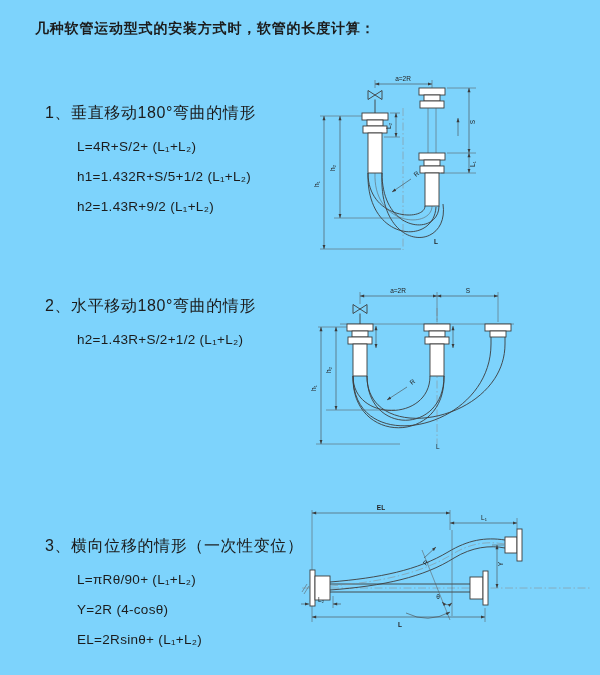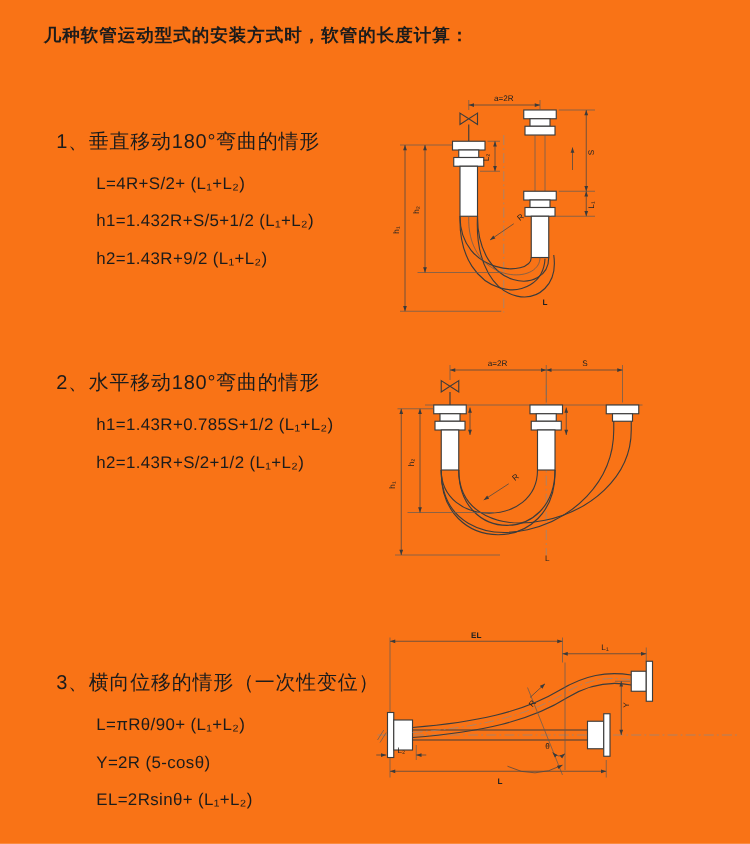--- a/index.html
+++ b/index.html
@@ -1,20 +1,20 @@
 <!DOCTYPE html>
 <html><head>
 <meta charset="utf-8">
 <style>
   html,body{margin:0;padding:0;}
   body{
     width:600px;height:675px;background:#fdfdfd;position:relative;overflow:hidden;
     font-family:"Liberation Sans","DejaVu Sans",sans-serif;color:#1c1c1c;
   }
-  .page{position:absolute;inset:0;background:#f97316;}
+  .page{position:absolute;inset:0;background:#7dd3fc;}
   .title{
     position:absolute;left:35px;top:20px;font-size:14px;font-weight:700;letter-spacing:.8px;
   }
   .section{position:absolute;left:45px;}
   .sec-heading{font-size:16px;font-weight:400;letter-spacing:.6px;margin:0 0 8px 0;}
   .formula{font-size:13.5px;font-weight:400;margin-left:32px;line-height:30px;letter-spacing:.3px;white-space:pre;}
   svg.diag{position:absolute;}
   svg text{font-family:"Liberation Sans","DejaVu Sans",sans-serif;fill:#222;font-size:6.5px;}
   .ln{stroke:#3c3c3c;stroke-width:.9;fill:none;}
   .thin{stroke:#5a5a5a;stroke-width:.55;fill:none;}
@@ -31,28 +31,27 @@
 
   <div class="section" style="top:103px">
     <div class="sec-heading">1、垂直移动180°弯曲的情形</div>
     <div class="formula">L=4R+S/2+ (L₁+L₂)</div>
     <div class="formula">h1=1.432R+S/5+1/2 (L₁+L₂)</div>
     <div class="formula">h2=1.43R+9/2 (L₁+L₂)</div>
   </div>
 
   <div class="section" style="top:296px">
     <div class="sec-heading">2、水平移动180°弯曲的情形</div>
-    <div class="formula">h1=1.43R+0.785S+1/2 (L₁+L₂)</div>
     <div class="formula">h2=1.43R+S/2+1/2 (L₁+L₂)</div>
   </div>
 
   <div class="section" style="top:536px">
     <div class="sec-heading">3、横向位移的情形（一次性变位）</div>
     <div class="formula">L=πRθ/90+ (L₁+L₂)</div>
-    <div class="formula">Y=2R (5-cosθ)</div>
+    <div class="formula">Y=2R (4-cosθ)</div>
     <div class="formula">EL=2Rsinθ+ (L₁+L₂)</div>
   </div>
 
   <svg class="diag" style="left:312px;top:70px" width="288" height="195" viewBox="0 0 288 195">
     <defs>
       <marker id="ar1" viewBox="0 0 8 6" markerWidth="8" markerHeight="6" refX="7.5" refY="3" orient="auto-start-reverse">
         <path d="M0.5,0.5 L7.5,3 L0.5,5.5 Z" fill="#3a3a3a"></path>
       </marker>
       <pattern id="bp1" width="3.5" height="3.5" patternUnits="userSpaceOnUse">
         <path d="M0,3.5 L3.5,0 M0,0 L3.5,3.5" stroke="#7a7a7a" stroke-width="0.45"></path>

